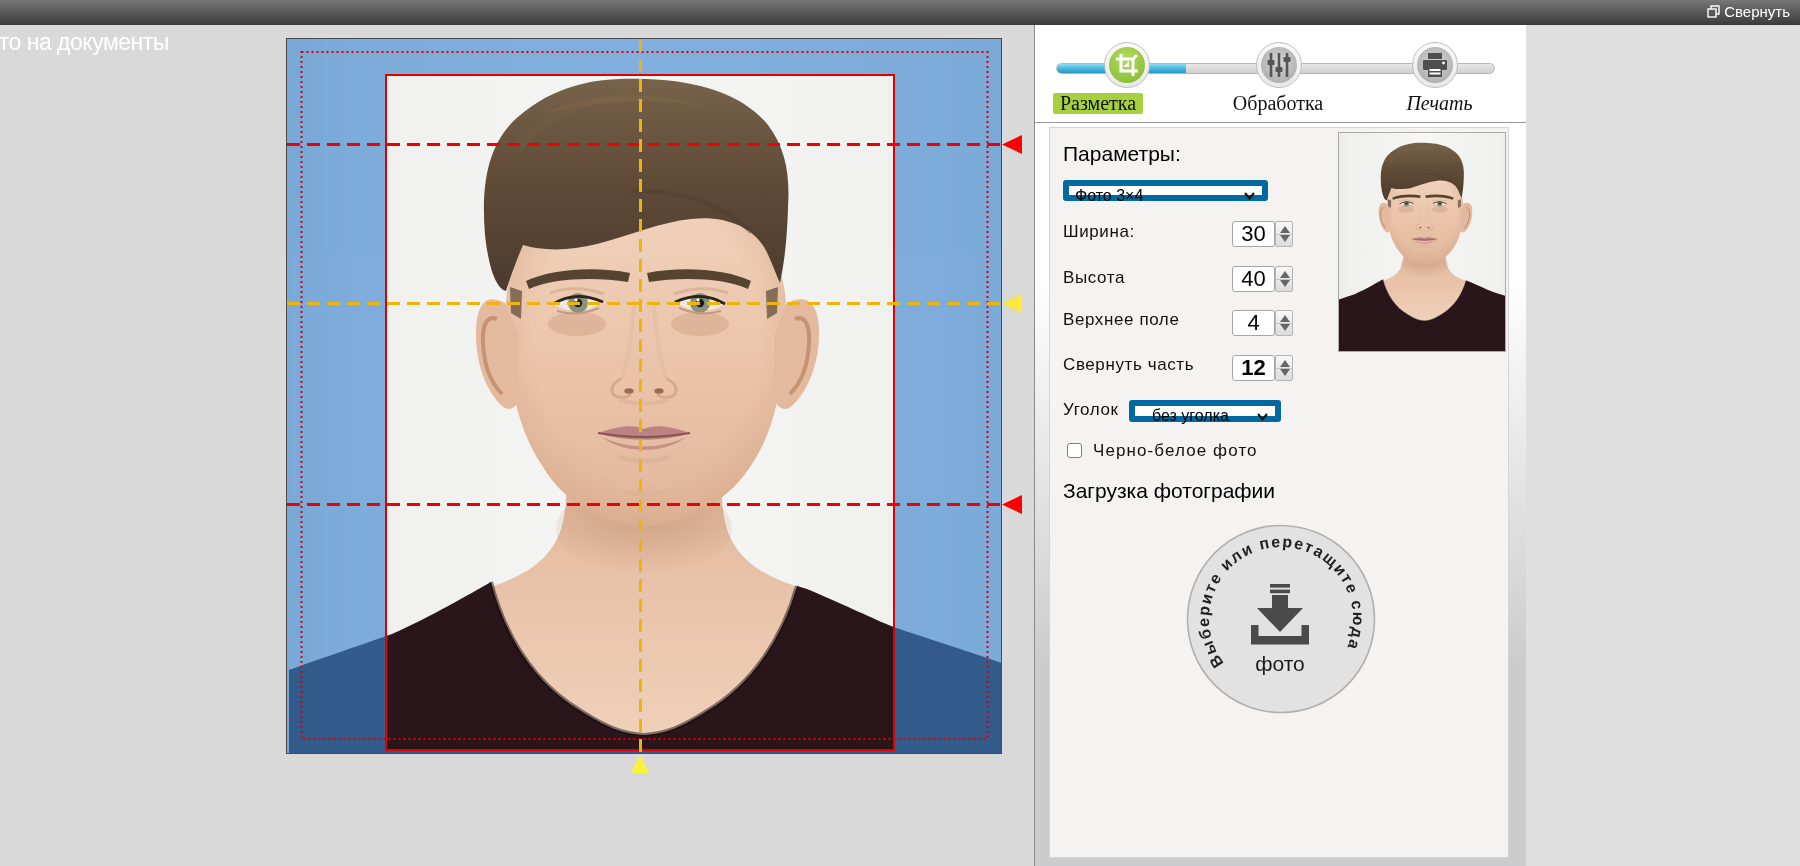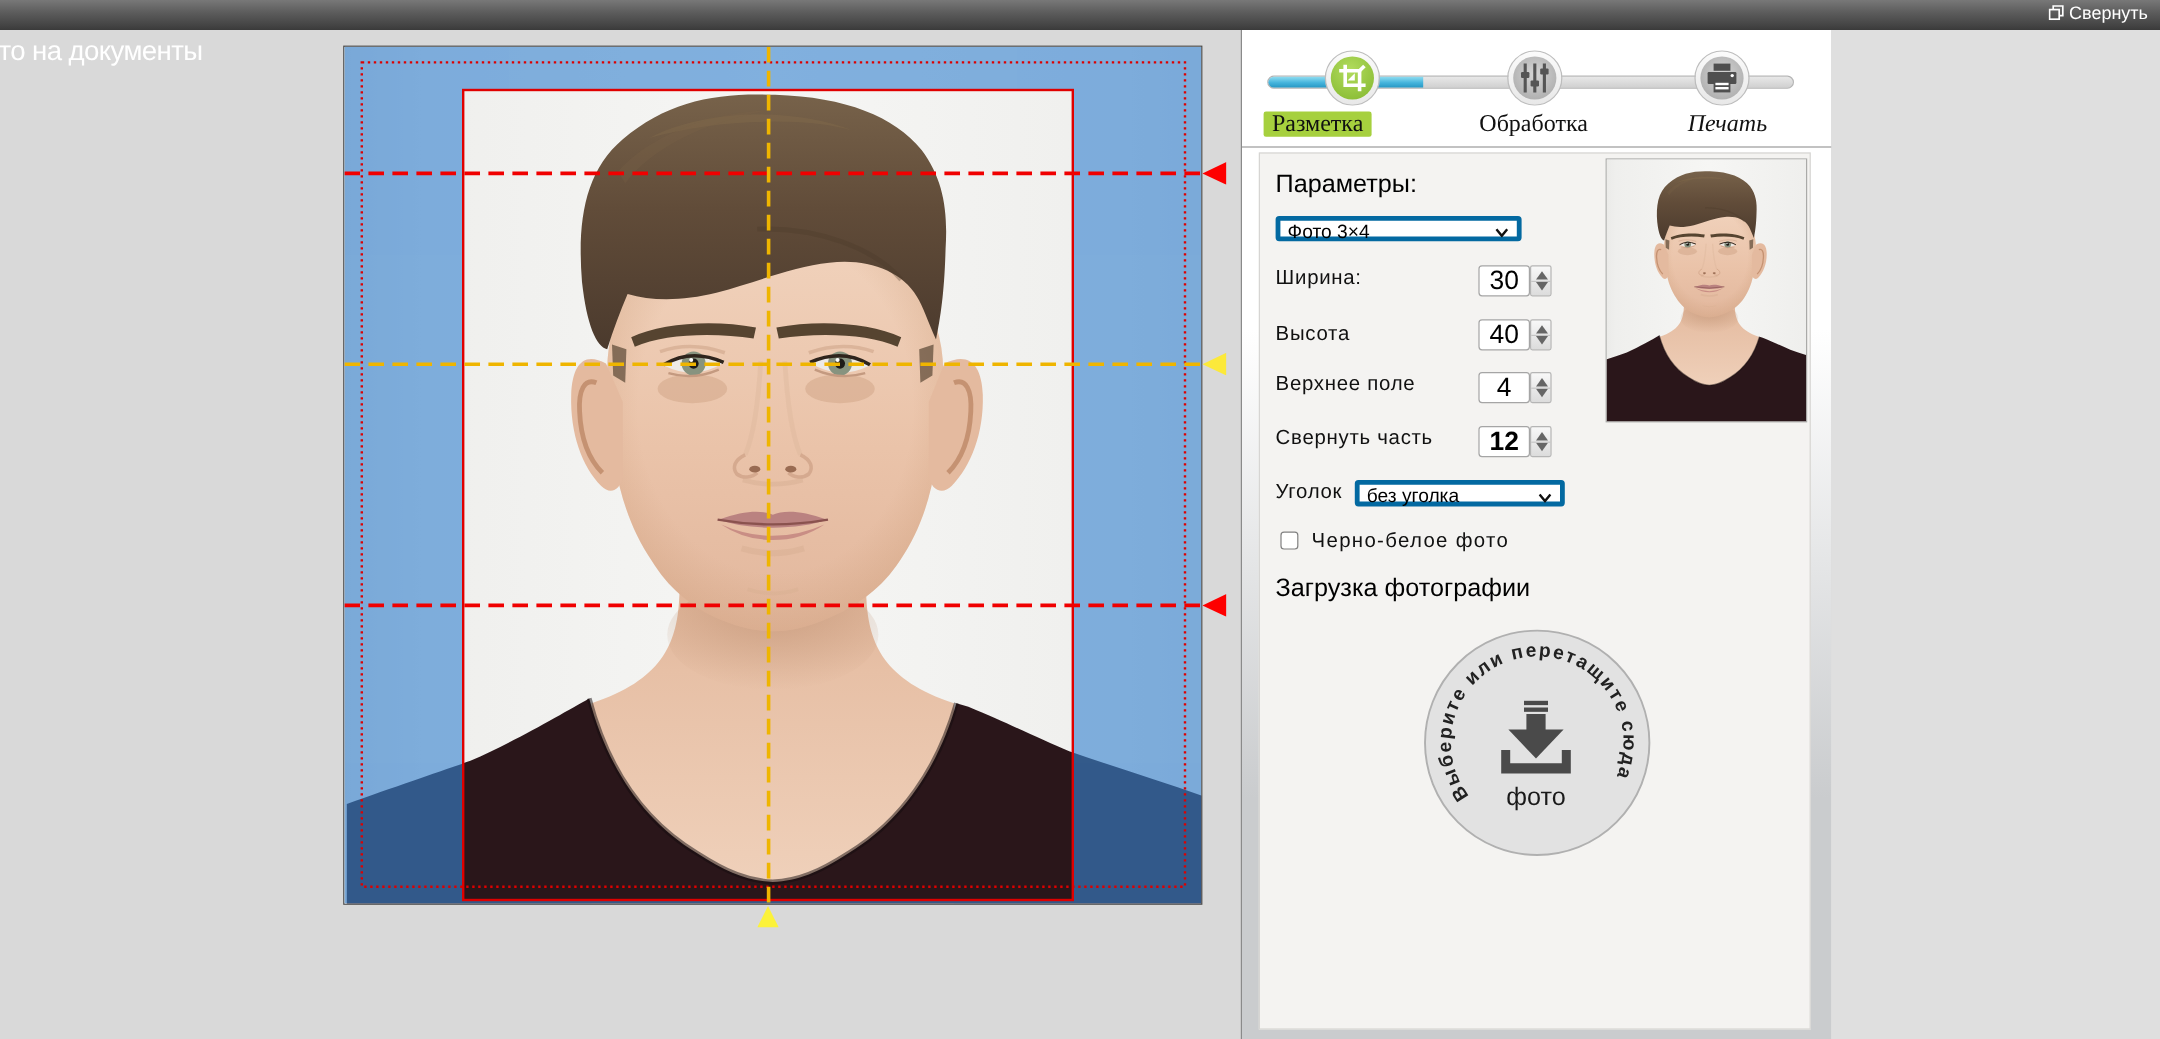--- a/index.html
+++ b/index.html
@@ -28,24 +28,24 @@
   .green{background:radial-gradient(circle at 45% 32%,#b2dc5e,#88bb33 88%);}
   .grayc{background:radial-gradient(circle at 50% 42%,#d6d6d6,#a9a9a9 90%);}
   .steplabel{font-family:"Liberation Serif",serif;font-size:20px;color:#111;}
   #lab1{left:1053px;top:93px;width:90px;height:21px;background:#a6d03e;border-radius:2px;
         text-align:center;line-height:21px;}
   #lab2{left:1231px;top:93px;width:94px;text-align:center;line-height:21px;}
   #lab3{left:1403px;top:93px;width:73px;text-align:center;line-height:21px;font-style:italic;}
   
   #panel{left:1049px;top:127px;width:460px;height:731px;background:#f4f3f1;border:1px solid #d6d5d3;box-sizing:border-box;}
   #params{left:1063px;top:142px;font-size:21px;font-weight:normal;color:#000;}
-  .sel{box-sizing:border-box;background:#fff;border:4px solid #0369a1;border-radius:3px;
+  .sel{box-sizing:border-box;background:#fff;border:6px solid #0369a1;border-radius:3px;
        font-size:16px;color:#000;}
   #sel1{left:1063px;top:180px;width:205px;height:21px;padding:0 6px;line-height:19px;}
-  #sel2{left:1129px;top:400px;width:175px;height:22px;padding:0 6px;line-height:20px;}
+  #sel2{left:1129px;top:400px;width:152px;height:22px;padding:0 17px;line-height:20px;}
   .chev{position:absolute;width:11px;height:8px;}
   .rowlab{font-size:17px;color:#111;letter-spacing:0.6px;}
   .numbox{box-sizing:border-box;width:43px;height:26px;background:#fff;border:1px solid #a5a5a5;
       border-radius:3px;font-size:22px;color:#000;text-align:center;line-height:24px;}
   .spin{box-sizing:border-box;width:18px;height:26px;border:1px solid #b5b5b5;border-radius:2px;
       background:linear-gradient(180deg,#f8f8f8,#dcdcdc);}
   .spin:after{content:"";position:absolute;left:0;right:0;top:12px;height:1px;background:#c5c5c5;}
   .spin .u,.spin .d{position:absolute;left:4px;width:0;height:0;border-left:5px solid transparent;border-right:5px solid transparent;}
   .spin .u{top:4px;border-bottom:7px solid #666;}
   .spin .d{bottom:4px;border-top:7px solid #666;}

